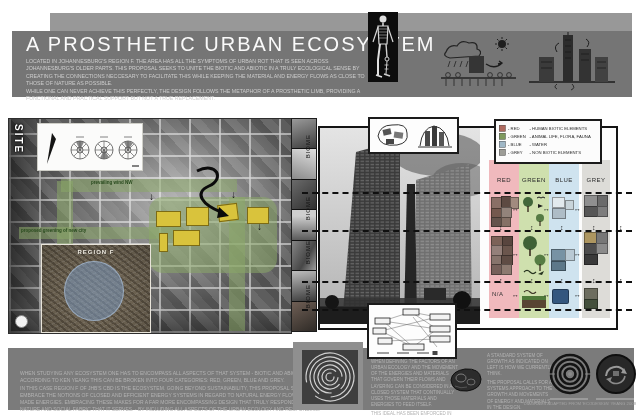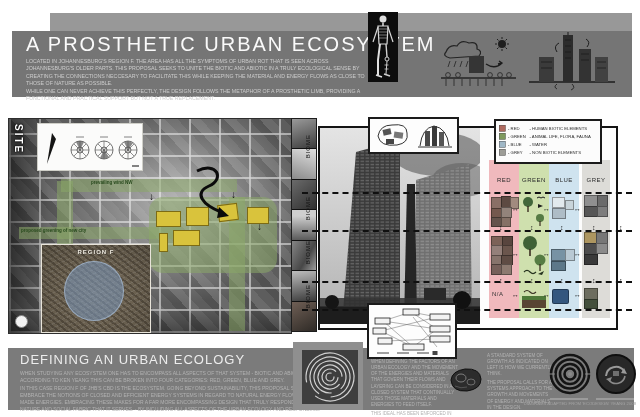--- a/index.html
+++ b/index.html
@@ -442,21 +442,20 @@
       <g stroke="#444" stroke-width="1">
         <line x1="8" y1="48" x2="20" y2="48"></line>
           <line x1="28" y1="48" x2="40" y2="48"></line>
         <line x1="48" y1="48" x2="60" y2="48"></line>
           <rect x="64" y="46.5" width="4" height="3" fill="#444"></rect>
       </g>
     </svg>
   </div>
 
   <div class="abs bottom-band"></div>
-  <div class="abs eco-head">DEFINING AN URBAN ECOLOGY</div>
   <div class="abs eco-para tiny">
     <div>WHEN STUDYING ANY ECOSYSTEM ONE HAS TO ENCOMPASS ALL ASPECTS OF THAT SYSTEM - BIOTIC AND ABIOTIC. ACCORDING TO KEN YEANG THIS CAN BE BROKEN INTO FOUR CATEGORIES: RED, GREEN, BLUE AND GREY.</div>
     <div style="margin-top:2px;">IN THIS CASE REGION F OF JHB'S CBD IS THE ECOSYSTEM. GOING BEYOND SUSTAINABILITY, THIS PROPOSAL SEEKS TO EMBRACE THE NOTIONS OF CLOSED AND EFFICIENT ENERGY SYSTEMS IN REGARD TO NATURAL ENERGY FLOWS AND MAN MADE ENERGIES. EMBRACING THESE MAKES FOR A FAR MORE ENCOMPASSING DESIGN THAT TRULY RESPONDS TO NATURE AND SOCIAL FABRIC THAT IT SERVES. - BY INCLUDING ALL ASPECTS OF THE URBAN ECOLOGY AND RESPONDING.</div>
   </div>
 
   <div class="abs fp-outer">
     <div class="abs fp-inner">
       <svg width="56" height="54" viewBox="0 0 56 54">
         <g fill="none" stroke="#d2d2d2" stroke-width="1.2">
           <circle cx="28" cy="27" r="4" stroke-dasharray="20 4"></circle>

